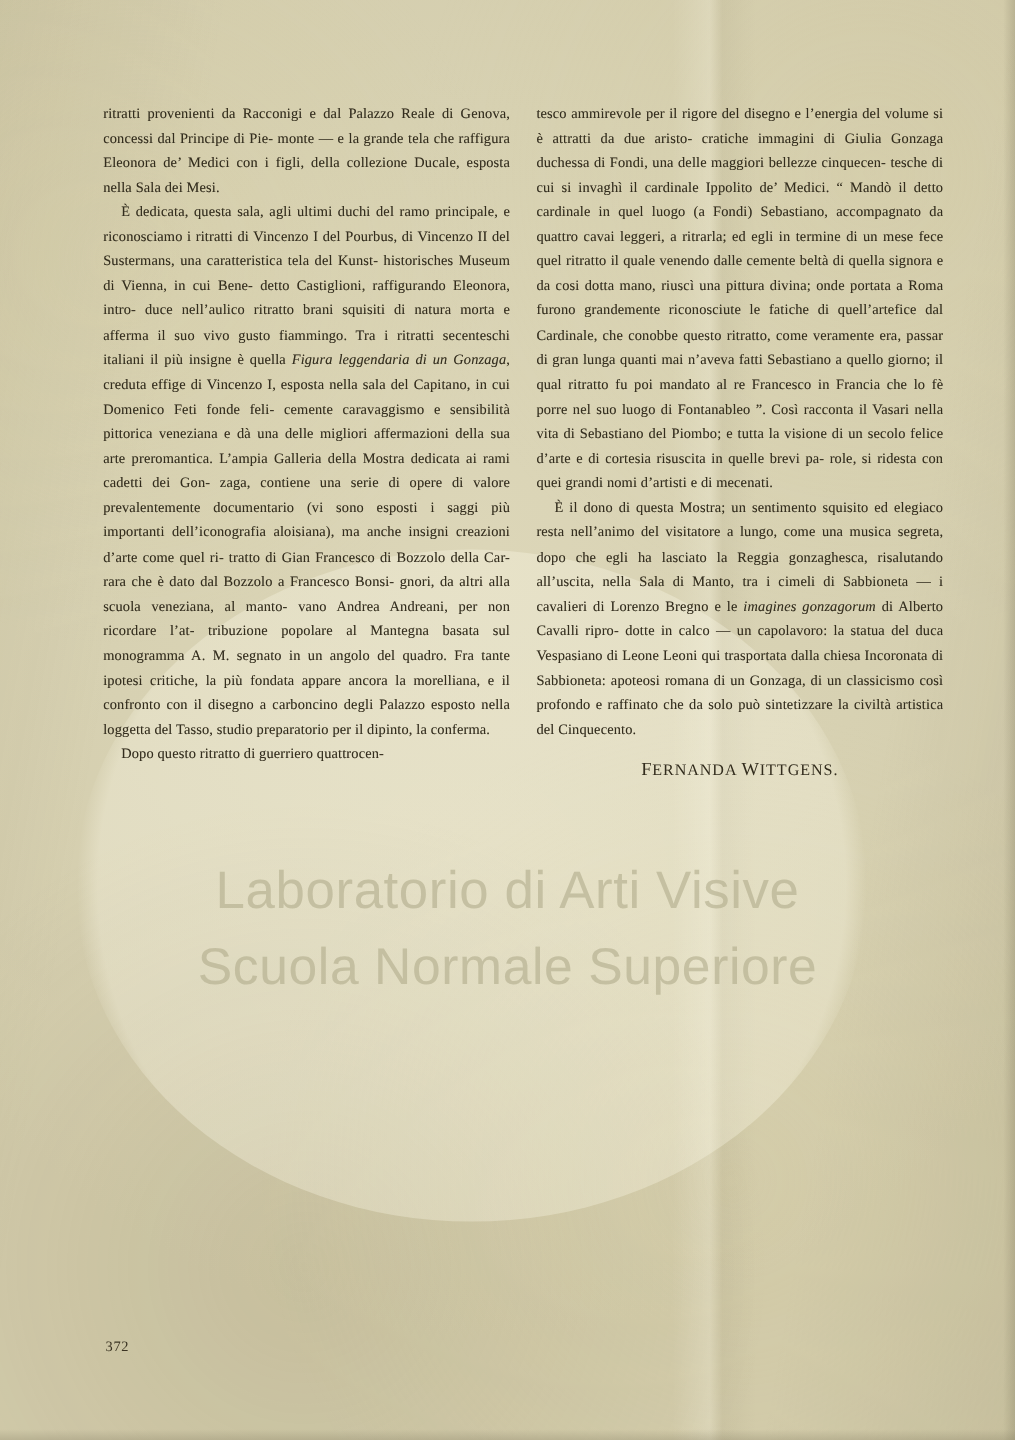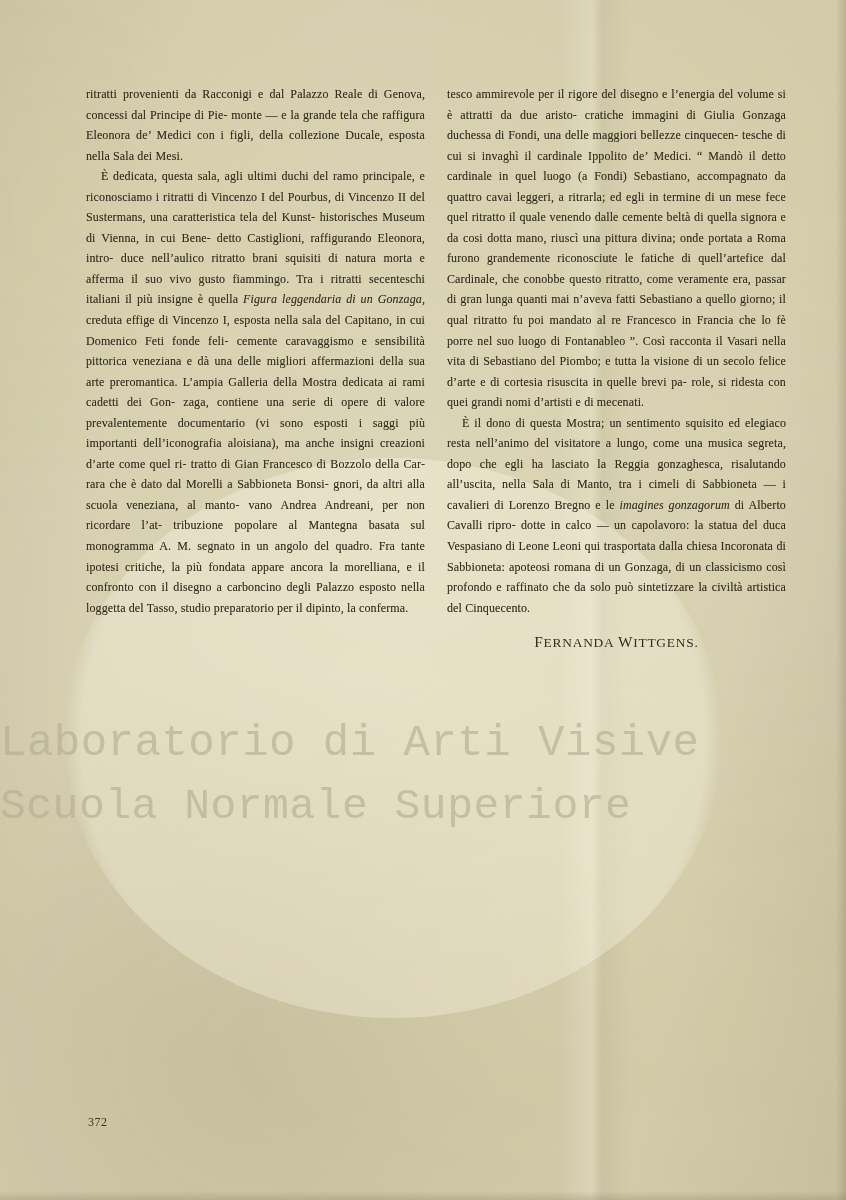--- a/index.html
+++ b/index.html
@@ -61,21 +61,22 @@
     width: 660px;
     height: 560px;
     border-radius: 50%;
     background: radial-gradient(circle, rgba(255,252,236,.34) 0%, rgba(255,252,236,.30) 72%, rgba(255,252,236,0) 76%);
     pointer-events: none;
   }
   .wm-text {
     position: absolute;
     left: 0;
     width: 846px;
-    font-family: Liberation Mono, monospace;
+    text-align: center;
+    font-family: Liberation Sans, sans-serif;
     font-weight: 400;
     color: rgba(178,172,140,.62);
     letter-spacing: 0.5px;
     white-space: nowrap;
     pointer-events: none;
     user-select: none;
   }
   .wm-line1 { top: 718px; font-size: 44px; }
   .wm-line2 { top: 782px; font-size: 43px; }
 
@@ -164,30 +165,33 @@
         <span>del Capitano, in cui Domenico Feti fonde feli-</span>
         <span>cemente caravaggismo e sensibilità pittorica</span>
         <span>veneziana e dà una delle migliori affermazioni</span>
         <span>della sua arte preromantica. L’ampia Galleria</span>
         <span>della Mostra dedicata ai rami cadetti dei Gon-</span>
         <span>zaga, contiene una serie di opere di valore</span>
         <span>prevalentemente documentario (vi sono esposti</span>
         <span>i saggi più importanti dell’iconografia aloisiana),</span>
         <span>ma anche insigni creazioni d’arte come quel ri-</span>
         <span>tratto di Gian Francesco di Bozzolo della Car-</span>
-        <span>rara che è dato dal Morelli a Sabbioneta Bonsi-</span>
+        <span>rara che è dato dal Bozzolo a Francesco Bonsi-</span>
         <span>gnori, da altri alla scuola veneziana, al manto-</span>
         <span>vano Andrea Andreani, per non ricordare l’at-</span>
         <span>tribuzione popolare al Mantegna basata sul</span>
         <span>monogramma A. M. segnato in un angolo del</span>
         <span>quadro. Fra tante ipotesi critiche, la più fondata</span>
         <span>appare ancora la morelliana, e il confronto con</span>
         <span>il disegno a carboncino degli Palazzo esposto nella</span>
         <span>loggetta del Tasso, studio preparatorio per il</span>
         <span>dipinto, la conferma.</span>
+      </p>
+      <p class="indent">
+        <span>Dopo questo ritratto di guerriero quattrocen-</span>
       </p>
     </div>
 
     <div class="col">
       <p>
         <span>tesco ammirevole per il rigore del disegno e</span>
         <span>l’energia del volume si è attratti da due aristo-</span>
         <span>cratiche immagini di Giulia Gonzaga duchessa</span>
         <span>di Fondi, una delle maggiori bellezze cinquecen-</span>
         <span>tesche di cui si invaghì il cardinale Ippolito</span>

